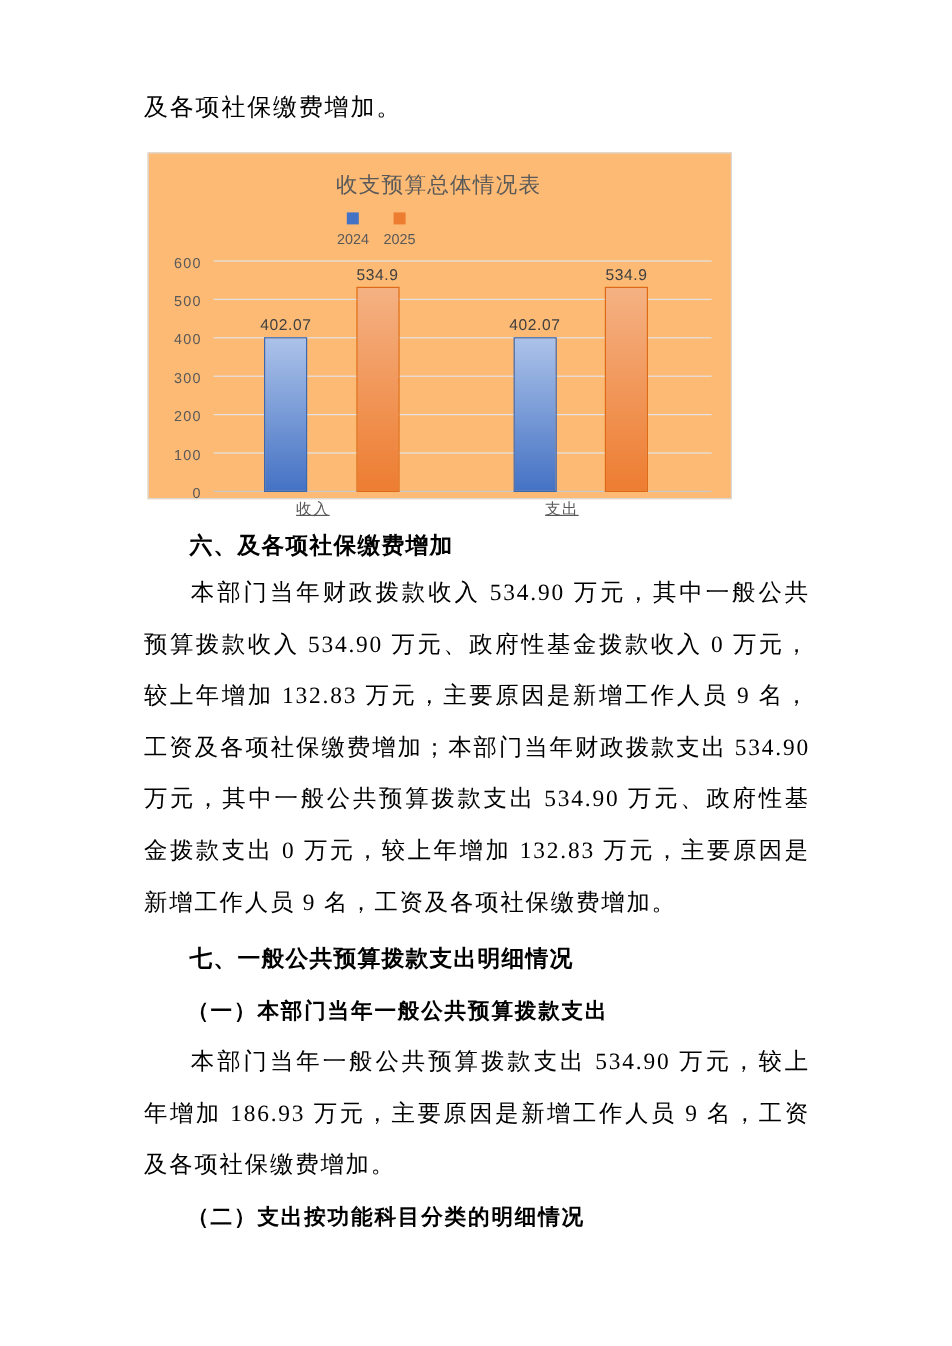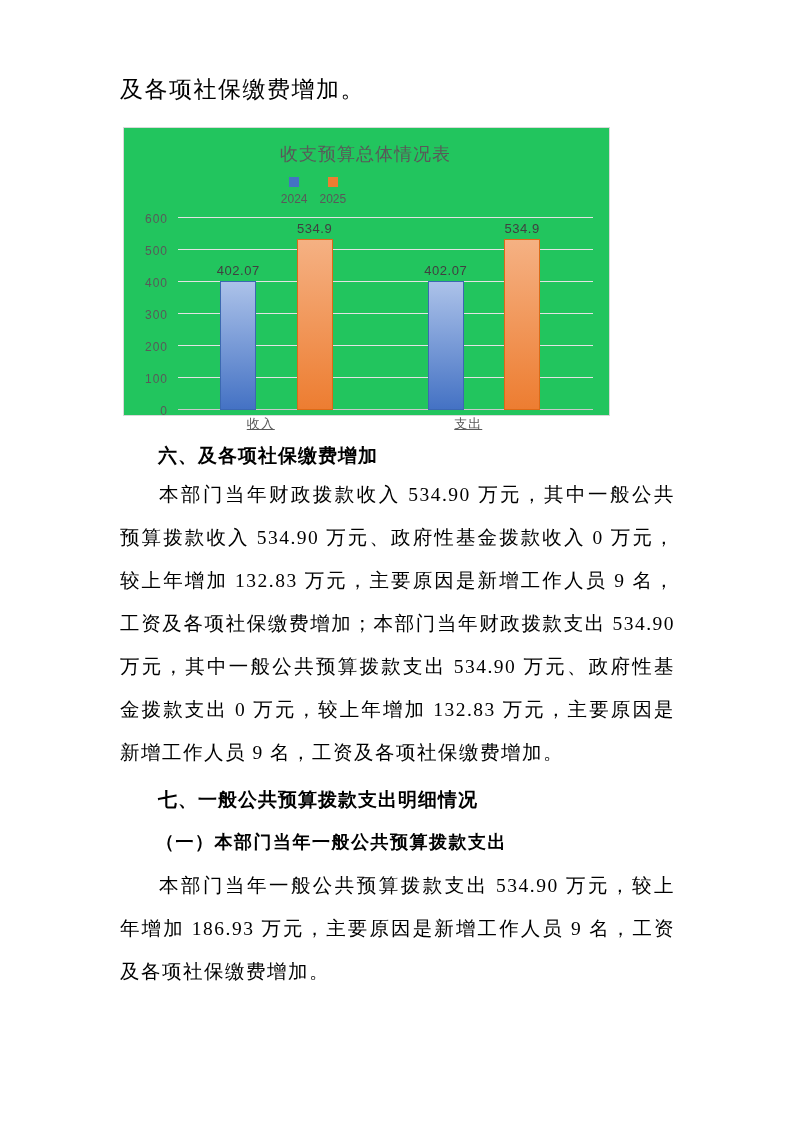--- a/index.html
+++ b/index.html
@@ -9,21 +9,21 @@
     color: #000000;
   }
   .page {
     box-sizing: border-box;
     width: 793px; height: 1122px;
     padding: 75px 118px 30px 120px;
     background: #ffffff;
   }
   
   .cont-line {
-    margin: 0; font-size: 23px; line-height: 30px;
+    margin: 0; font-size: 20px; line-height: 30px;
     letter-spacing: 1.5px;
   }
   .body-para {
     margin: 3px 0 0 0; font-size: 19.5px; line-height: 43px;
     letter-spacing: 1.5px; text-align: justify; text-indent: 2em;
   }
   .sec-heading {
     margin: 26px 0 0 0; font-size: 19px; line-height: 28px;
     font-family: "Liberation Sans", sans-serif;
     font-weight: bold; letter-spacing: 1px; text-indent: 2em;
@@ -32,21 +32,21 @@
   .sub-heading {
     margin: 0; font-size: 18px; line-height: 43px;
     font-weight: bold; letter-spacing: 1.5px; text-indent: 2em;
   }
   
   .chart-box {
     box-sizing: border-box;
     width: 487px; height: 289px;
     margin: 22px 0 0 3px;
     border: 1px solid #d9d9d9;
-    background: #22c55e;
+    background: #fdba74;
     padding: 10px 10px 6px 8px;
     font-family: "Liberation Sans", sans-serif;
   }
   .chart-title {
     margin-top: 4px; text-align: center;
     font-size: 18px; letter-spacing: 1px; color: #595959;
   }
   .chart-legend {
     display: flex; justify-content: center; gap: 12px;
     margin-top: 11px; transform: translateX(-52px);
@@ -152,14 +152,15 @@
         <div class="xlabel"><span class="xlabel-inner">支出</span></div>
       </div>
   </figure>
 
   <h2 class="sec-heading">六、及各项社保缴费增加</h2>
   <p class="body-para">本部门当年财政拨款收入 534.90 万元，其中一般公共预算拨款收入 534.90 万元、政府性基金拨款收入 0 万元，较上年增加 132.83 万元，主要原因是新增工作人员 9 名，工资及各项社保缴费增加；本部门当年财政拨款支出 534.90 万元，其中一般公共预算拨款支出 534.90 万元、政府性基金拨款支出 0 万元，较上年增加 132.83 万元，主要原因是新增工作人员 9 名，工资及各项社保缴费增加。</p>
 
   <h2 class="sec-heading tight">七、一般公共预算拨款支出明细情况</h2>
   <p class="sub-heading">（一）本部门当年一般公共预算拨款支出</p>
   <p class="body-para" style="margin-top:0;">本部门当年一般公共预算拨款支出 534.90 万元，较上年增加 186.93 万元，主要原因是新增工作人员 9 名，工资及各项社保缴费增加。</p>
+  <p class="sub-heading">（二）支出按功能科目分类的明细情况</p>
 
 </div>
 
 </body></html>

